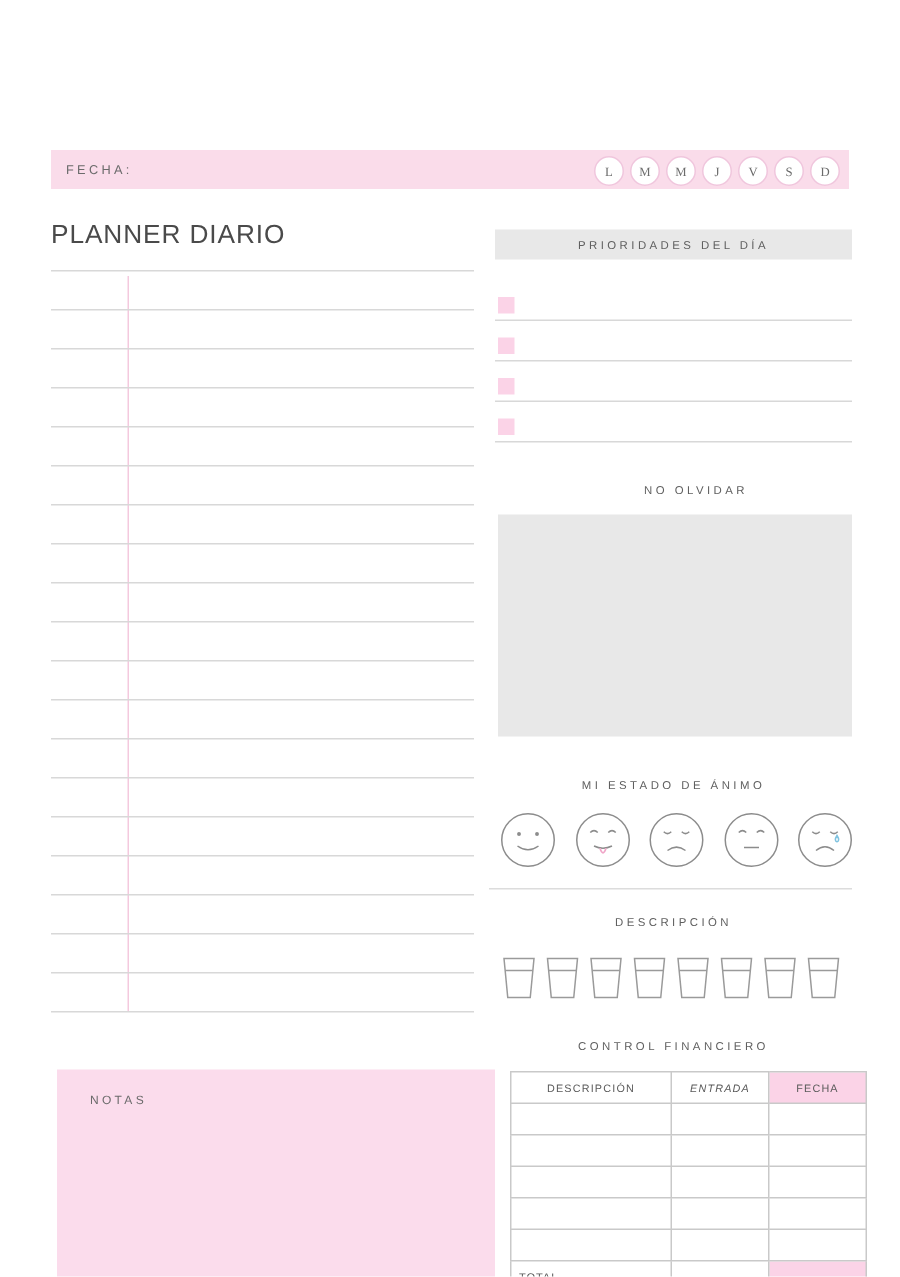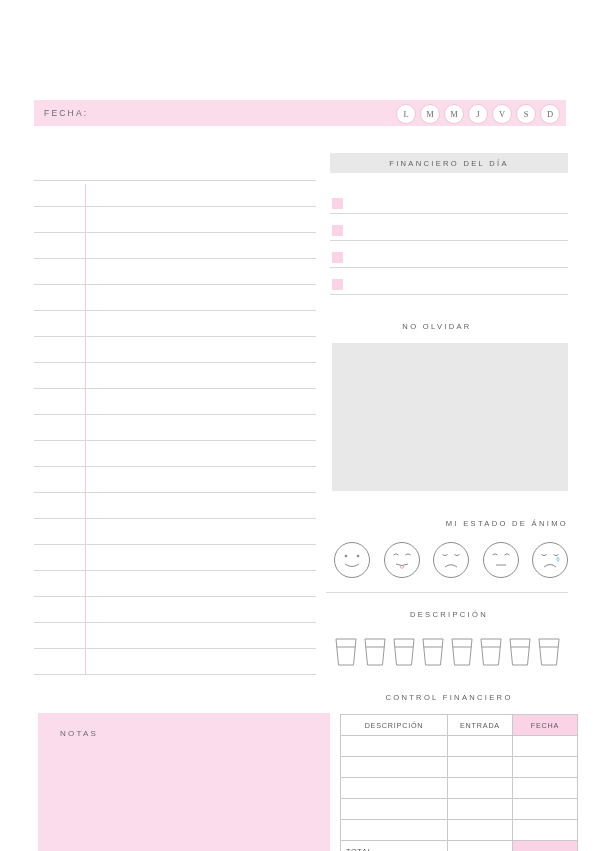--- a/index.html
+++ b/index.html
@@ -152,32 +152,32 @@
   }
   .prio-line {
     position: absolute;
     left: 0;
     right: 0;
     bottom: 4px;
     border-top: 1px solid #d8d8d8;
   }
 
   
-  .nolvidar-title { position: absolute; left: 318px; top: 282px; width: 238px; }
+  .nolvidar-title { position: absolute; left: 345px; top: 282px; width: 238px; }
   .nolvidar-box {
     position: absolute;
     left: 332px;
     top: 303px;
     width: 236px;
     height: 148px;
     background: #e8e8e8;
   }
 
   
-  .mood-title { position: absolute; left: 330px; top: 479px; width: 238px; text-align: right; }
+  .mood-title { position: absolute; left: 330px; top: 479px; width: 238px; }
   .mood-row {
     position: absolute;
     left: 330px;
     top: 500px;
     width: 238px;
     display: flex;
     justify-content: space-between;
     padding: 0 2px;
   }
   .face {
@@ -220,21 +220,21 @@
     border: 1px solid #c9c9c9;
     height: 18px;
   }
   table.finance th {
     font-weight: 400;
     font-size: 7.2px;
     letter-spacing: 0.8px;
     background: #ffffff;
   }
   table.finance th.desc { width: 104px; }
-  table.finance th.entrada { width: 62px; }
+  table.finance th.entrada { width: 62px; font-style: italic; }
   table.finance th.salida { width: 62px; background: #fbd3e7; }
   table.finance td.pink { background: #fbd3e7; }
   table.finance td.total {
     text-align: left;
     padding-left: 5px;
     font-size: 7.4px;
     letter-spacing: 0.6px;
   }
 </style>
 </head>
@@ -248,20 +248,21 @@
       <span class="day-circle">L</span>
       <span class="day-circle">M</span>
       <span class="day-circle">M</span>
       <span class="day-circle">J</span>
       <span class="day-circle">V</span>
       <span class="day-circle">S</span>
       <span class="day-circle">D</span>
     </div>
   </div>
 
+  <div class="title">PLANNER DIARIO</div>
 
   <div class="ruled">
     <div class="vline"></div>
     <div class="line" style="top:0px"></div>
     <div class="line" style="top:26px"></div>
     <div class="line" style="top:52px"></div>
     <div class="line" style="top:78px"></div>
     <div class="line" style="top:104px"></div>
     <div class="line" style="top:130px"></div>
     <div class="line" style="top:156px"></div>
@@ -278,21 +279,21 @@
     <div class="line" style="top:442px"></div>
     <div class="line" style="top:468px"></div>
     <div class="line" style="top:494px"></div>
   </div>
 
   <div class="notes">
     <span class="notes-label">NOTAS</span>
   </div>
 
   <div class="col-right priorities">
-    <div class="section-head">FINANCIERO DEL DÍA</div>
+    <div class="section-head">PRIORIDADES DEL DÍA</div>
     <div class="prio-list">
       <div class="prio-row">
         <span class="prio-box"></span>
         <span class="prio-line"></span>
       </div>
       <div class="prio-row">
         <span class="prio-box"></span>
         <span class="prio-line"></span>
       </div>
       <div class="prio-row">

